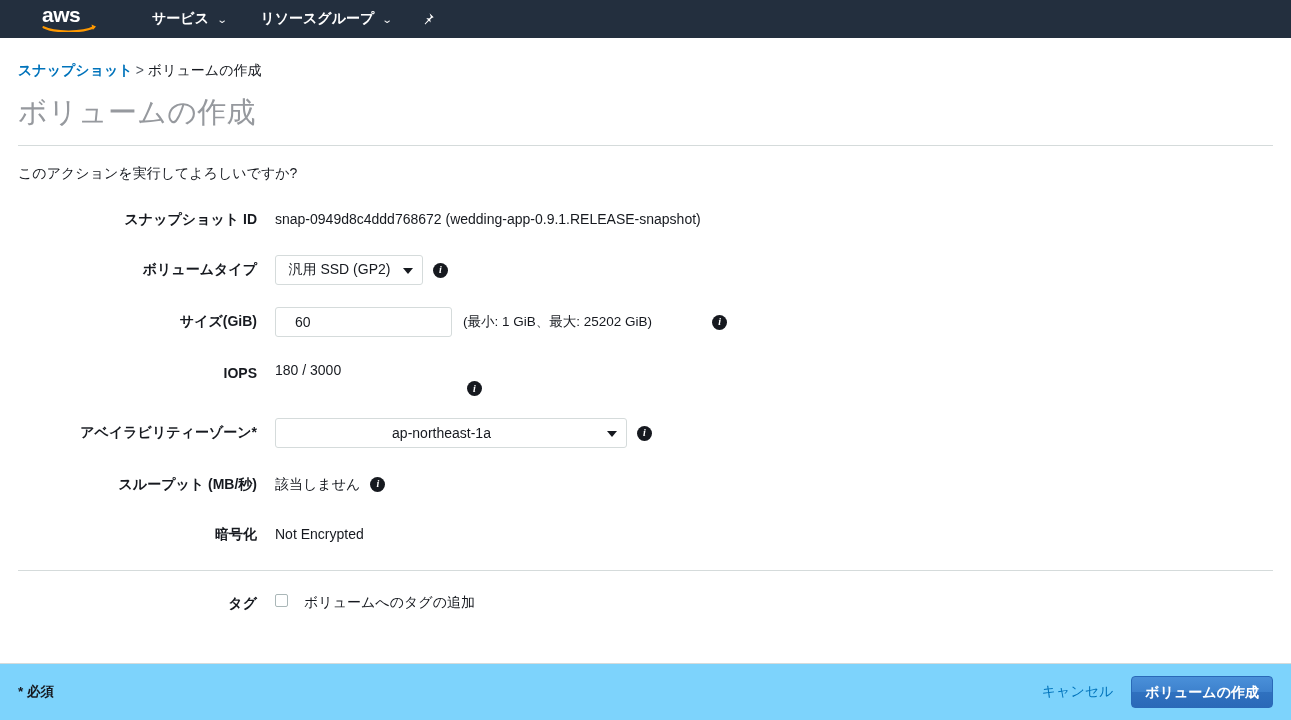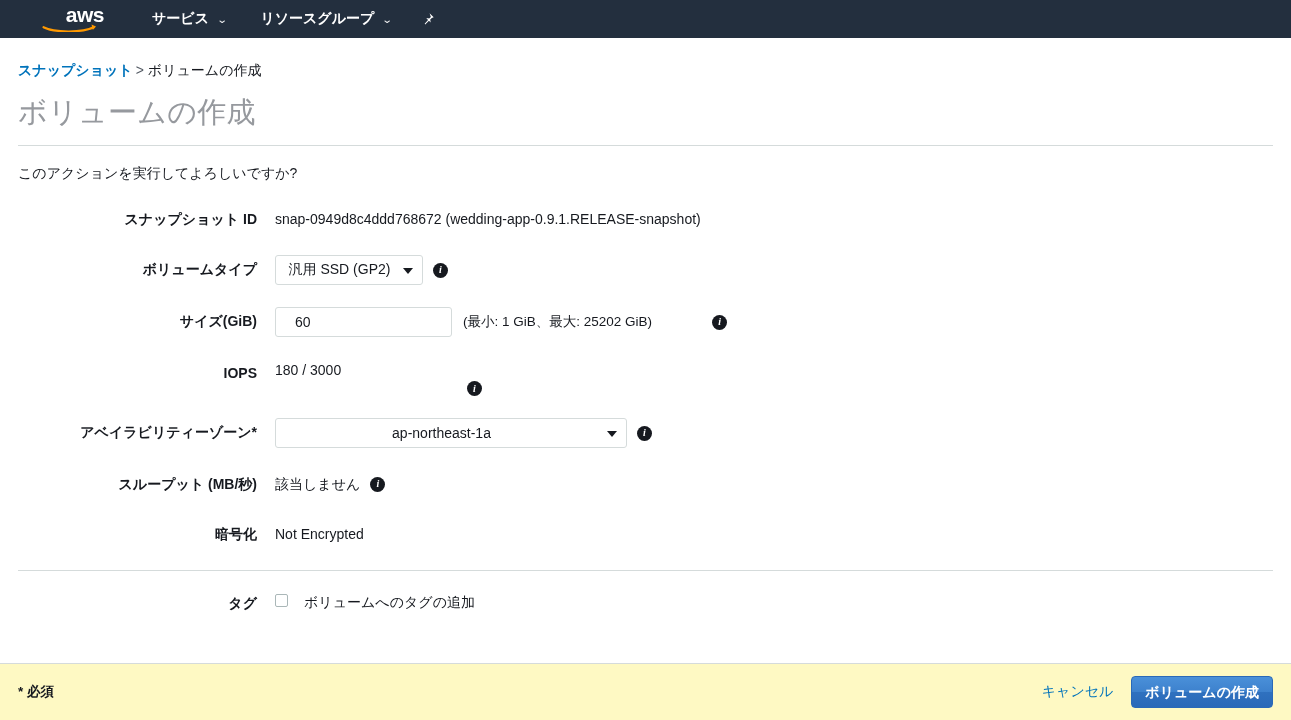--- a/index.html
+++ b/index.html
@@ -33,21 +33,20 @@
     flex: none;
   }
   #aws-logo .wordmark {
     font-family: "Liberation Sans", sans-serif;
     font-size: 21px;
     font-weight: 700;
     color: #ffffff;
     letter-spacing: -0.5px;
     line-height: 19px;
     display: block;
-    text-align: right;
   }
   #aws-logo .swoosh {
     display: block;
     margin-top: -1px;
   }
   .nav-item {
     display: flex;
     align-items: center;
     color: #ffffff;
     font-size: 14px;
@@ -274,21 +273,21 @@
     left: 0;
     right: 0;
     bottom: 0;
     height: 57px;
     padding: 0 18px;
     box-sizing: border-box;
     border-top: 1px solid #d5dbdb;
     display: flex;
     align-items: center;
     justify-content: space-between;
-    background: #fef9c3;
+    background: #7dd3fc;
   }
   #required-note {
     font-size: 13.5px;
     font-weight: 700;
     color: #16191f;
   }
   #footer-actions {
     display: flex;
     align-items: center;
   }

